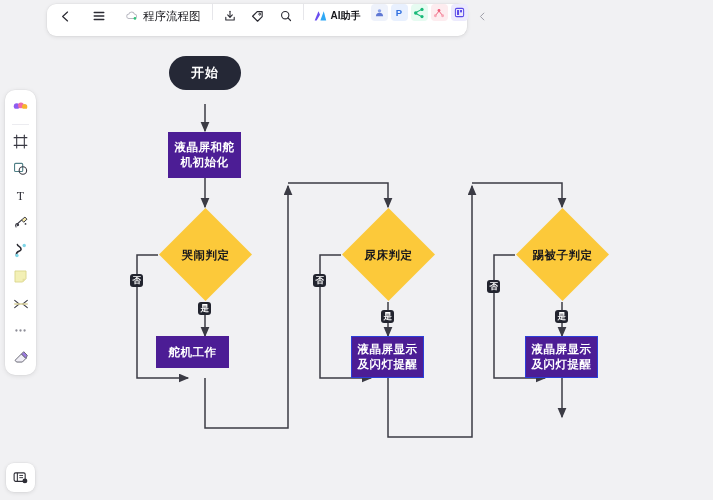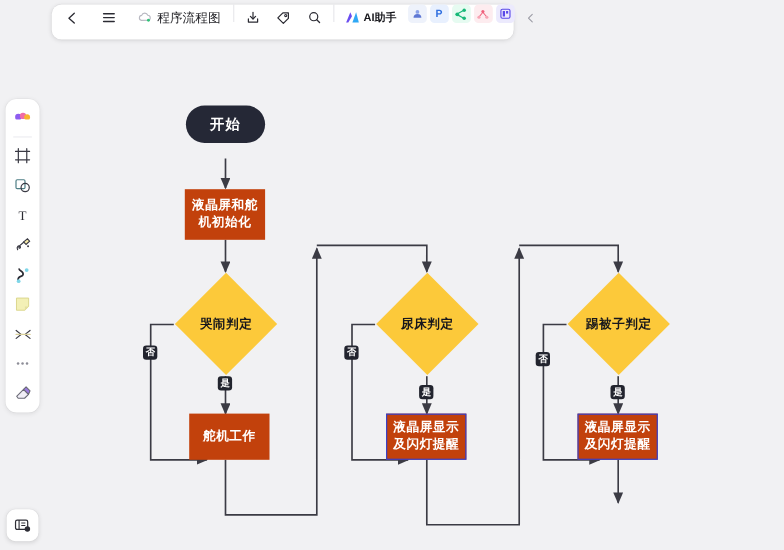--- a/index.html
+++ b/index.html
@@ -51,32 +51,32 @@
   }
   .rail-sep{width:17px;height:1px;background:#ececf0;margin:2px 0;}
 
   .corner-btn{
     position:absolute;left:6px;top:463px;width:29px;height:29px;border-radius:8px;
     background:#fff;box-shadow:0 1px 4px rgba(0,0,0,.11),0 0 0 .5px rgba(0,0,0,.04);
     display:flex;align-items:center;justify-content:center;cursor:pointer;color:#2e2e36;
   }
 
   
-  .canvas{position:absolute;inset:0;margin-top:40px;}
+  .canvas{position:absolute;inset:0;}
   .canvas svg{position:absolute;left:0;top:0;}
 
   .node{position:absolute;box-sizing:border-box;display:flex;align-items:center;
         justify-content:center;text-align:center;cursor:pointer;}
 
   .term{
     border-radius:17px;background:#252836;color:#ffffff;
     font-size:13px;font-weight:700;letter-spacing:1px;
   }
   .proc{
-    background:#c2410c;color:#ffffff;font-size:11.5px;font-weight:700;
+    background:#4c1d95;color:#ffffff;font-size:11.5px;font-weight:700;
     line-height:15px;letter-spacing:.5px;
   }
   .proc.outlined{border:1.5px solid #2c3fd8;}
   .dia-wrap{position:absolute;cursor:pointer;}
   .dia-wrap svg{position:absolute;left:0;top:0;}
   .dia-text{
     position:absolute;inset:0;display:flex;align-items:center;justify-content:center;
     text-align:center;color:#17171c;font-size:11.5px;font-weight:700;line-height:16px;
     letter-spacing:.5px;padding:0 14px;box-sizing:border-box;
   }
@@ -147,21 +147,21 @@
       <div class="dia-text">哭闹判定</div>
     </div>
 
     <div class="dia-wrap" style="left:515px;top:207px;width:95px;height:95px;">
       <svg width="95" height="95">
         <polygon points="47.5,1 94,47.5 47.5,94 1,47.5" fill="#fcc93a"></polygon>
       </svg>
       <div class="dia-text">踢被子判定</div>
     </div>
 
-    <div class="node proc" style="left:172px;top:336px;width:73px;height:42px;">舵机工作</div>
+    <div class="node proc" style="left:156px;top:336px;width:73px;height:32px;">舵机工作</div>
 
     <div class="node proc outlined" style="left:351px;top:336px;width:73px;height:42px;padding:0 3px;">液晶屏显示及闪灯提醒</div>
 
     <div class="node proc outlined" style="left:525px;top:336px;width:73px;height:42px;padding:0 3px;">液晶屏显示及闪灯提醒</div>
 
 
     <div class="elabel" style="left:130px;top:274px;">否</div>
     <div class="elabel" style="left:198px;top:302px;">是</div>
     <div class="elabel" style="left:313px;top:274px;">否</div>
     <div class="elabel" style="left:381px;top:310px;">是</div>

